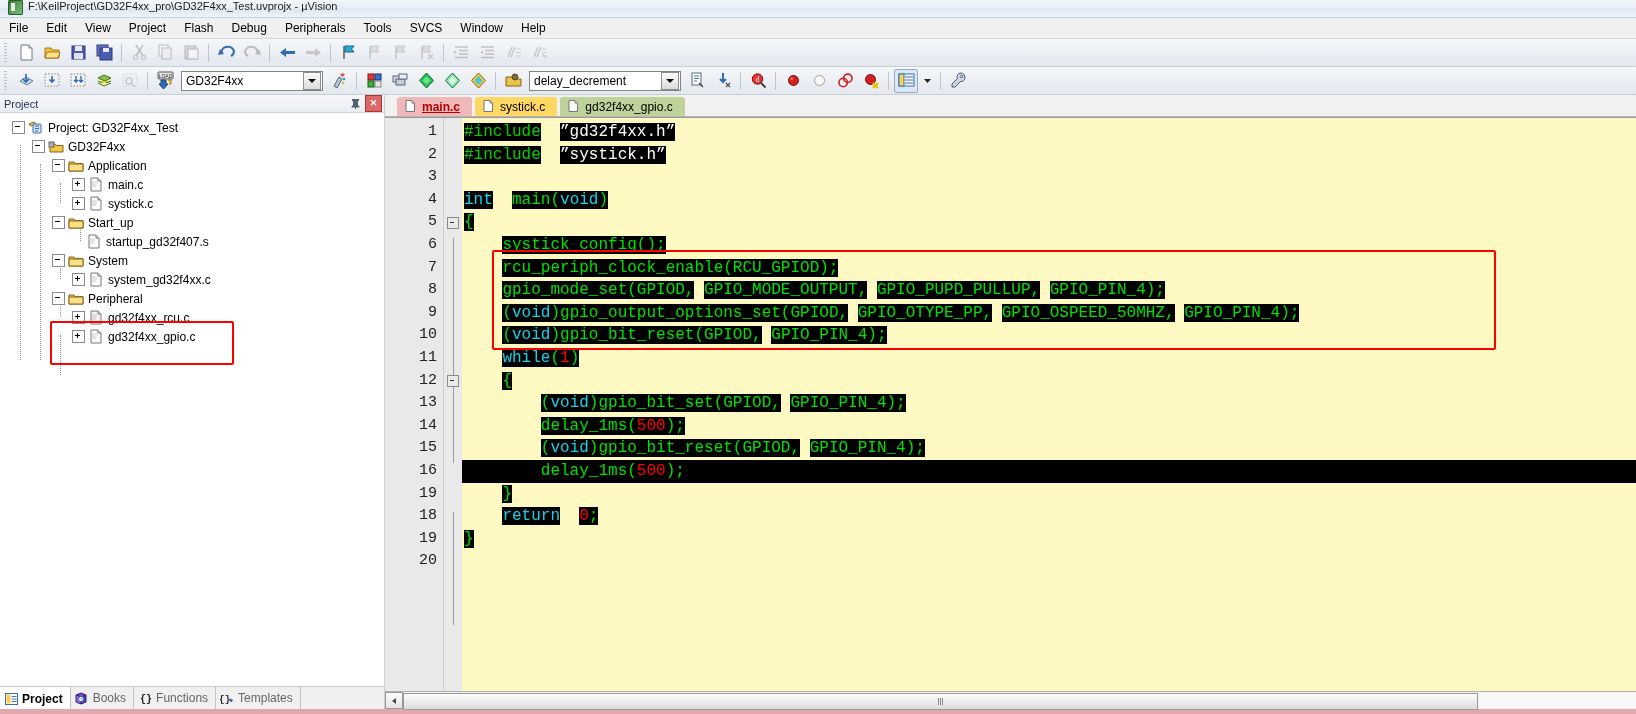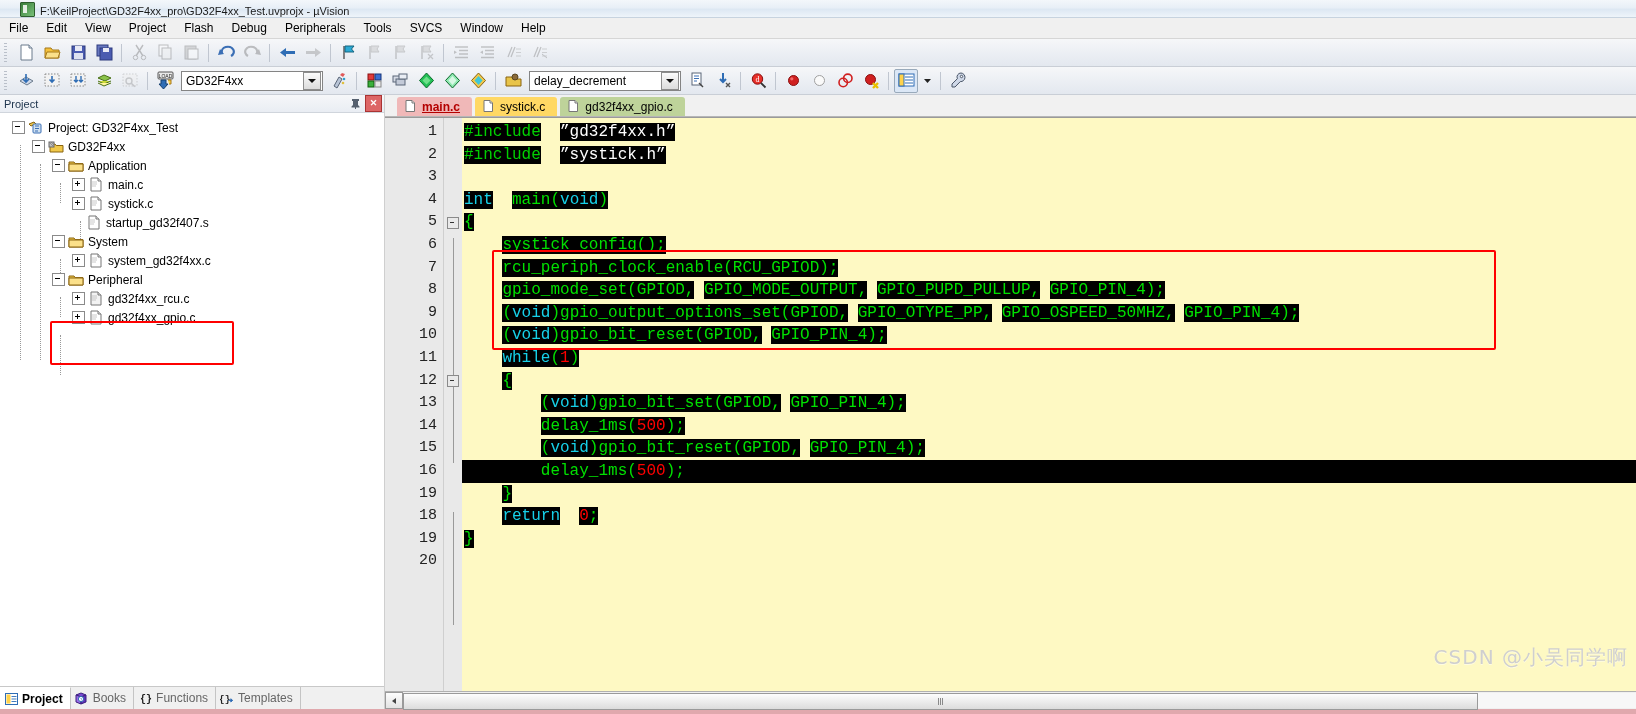--- a/index.html
+++ b/index.html
@@ -15,22 +15,22 @@
     width: 1636px; height: 714px;
     background: #ffffff;
     display: flex; flex-direction: column;
   }
 
   
   .titlebar {
     height: 17px;
     background: linear-gradient(to bottom, #f3f7fb 0%, #e8eff7 45%, #dde8f3 55%, #eef4fa 100%);
     border-bottom: 1px solid #c7d3df;
-    display: flex; align-items: flex-end;
-    padding: 0 20px;
+    display: flex; align-items: flex-start;
+    padding: 0 8px;
     flex: none;
   }
   .titlebar .ticon {
     width: 13px; height: 13px;
     margin-right: 5px;
     background: linear-gradient(135deg,#3a7d3a,#79c179);
     border: 1px solid #2d5d2d;
     border-radius: 1px;
     position: relative;
     flex: none;
@@ -821,20 +821,31 @@
           <div class="ico">
             <svg width="16" height="15" viewBox="0 0 16 15">
                 <path d="M3 1h7l3 3v10H3z" fill="#fff" stroke="#777"></path>
                 <path d="M10 1v3h3" fill="#e8e8e8" stroke="#777"></path>
                 <path d="M4 5h5M4 7h5M4 9h4" stroke="#bbb" stroke-width=".8"></path>
               </svg>
           </div>
           <div class="tlabel">systick.c</div>
         </div>
 
+        <div class="trow">
+          <div class="indent" style="width:46px"></div>
+          <div class="expander"></div>
+          <div class="ico">
+            <svg width="16" height="15" viewBox="0 0 16 15">
+                <path d="M1 4h5l1.2 1.6H15V13H1z" fill="#f0c84a" stroke="#8a6410"></path>
+                <path d="M1 6h14v7H1z" fill="#fbe08a" stroke="#8a6410"></path>
+              </svg>
+          </div>
+          <div class="tlabel">Start_up</div>
+        </div>
 
         <div class="trow">
           <div class="indent" style="width:66px"></div>
           <div class="expander-spacer"></div>
           <div class="ico">
             <svg width="16" height="15" viewBox="0 0 16 15">
                 <path d="M3 1h7l3 3v10H3z" fill="#fff" stroke="#777"></path>
                 <path d="M10 1v3h3" fill="#e8e8e8" stroke="#777"></path>
                 <path d="M4 5h5M4 7h5M4 9h4" stroke="#bbb" stroke-width=".8"></path>
               </svg>
@@ -1056,21 +1067,20 @@
           <div class="cl">        <span class="hl"><span class="t-punct">(</span><span class="t-kw">void</span><span class="t-punct">)</span><span class="t-id">gpio_bit_reset(GPIOD,</span></span> <span class="hl t-id">GPIO_PIN_4);</span></div>
           <div class="cl curline">        <span class="t-id">delay_1ms(</span><span class="t-num">500</span><span class="t-id">);</span></div>
           <div class="cl">    <span class="hl t-punct">}</span></div>
           <div class="cl">    <span class="hl t-kw">return</span>  <span class="hl"><span class="t-num">0</span><span class="t-punct">;</span></span></div>
           <div class="cl"><span class="hl t-punct">}</span></div>
           <div class="cl"></div>
 
           <div class="redbox" style="left:30px; top:132px; width:1000px; height:96px;"></div>
         </div>
 
-        <div class="watermark">CSDN @小吴同学啊</div>
       </div>
 
       <div class="hscroll">
         <div class="harrow">
             <i></i>
           </div>
         <div class="htrack">
           <div class="hthumb" style="left:0; width:87%;">
             <div class="gr"></div>
           </div>

